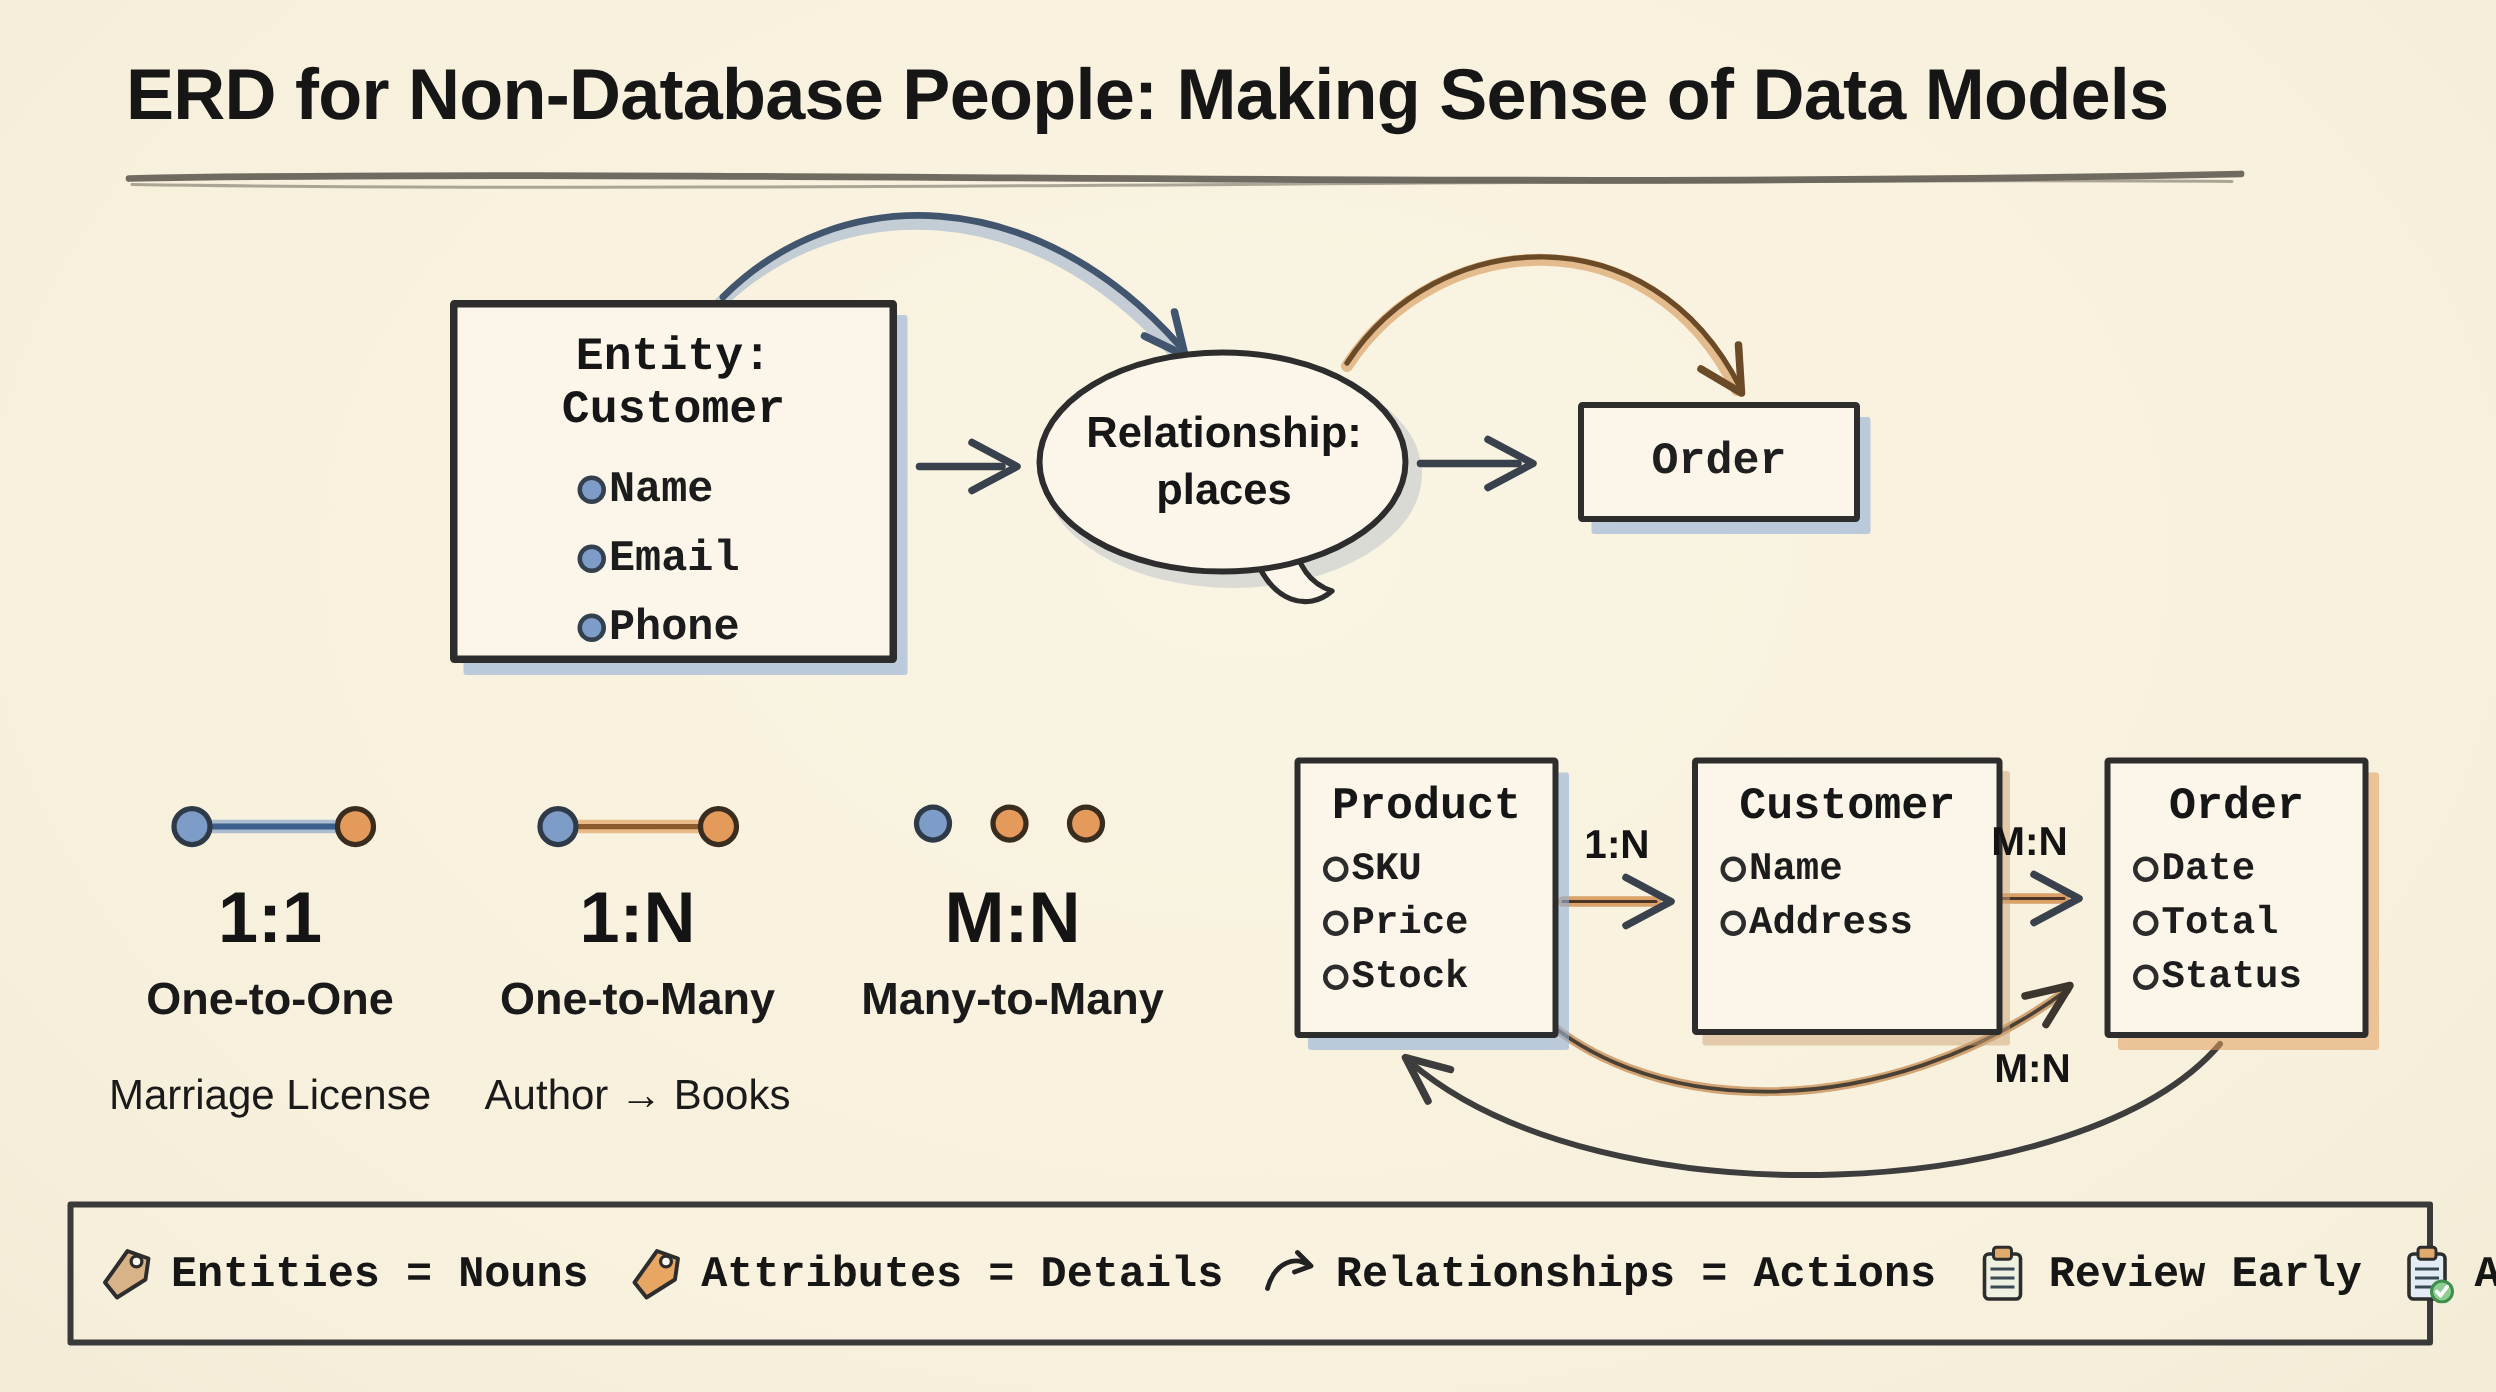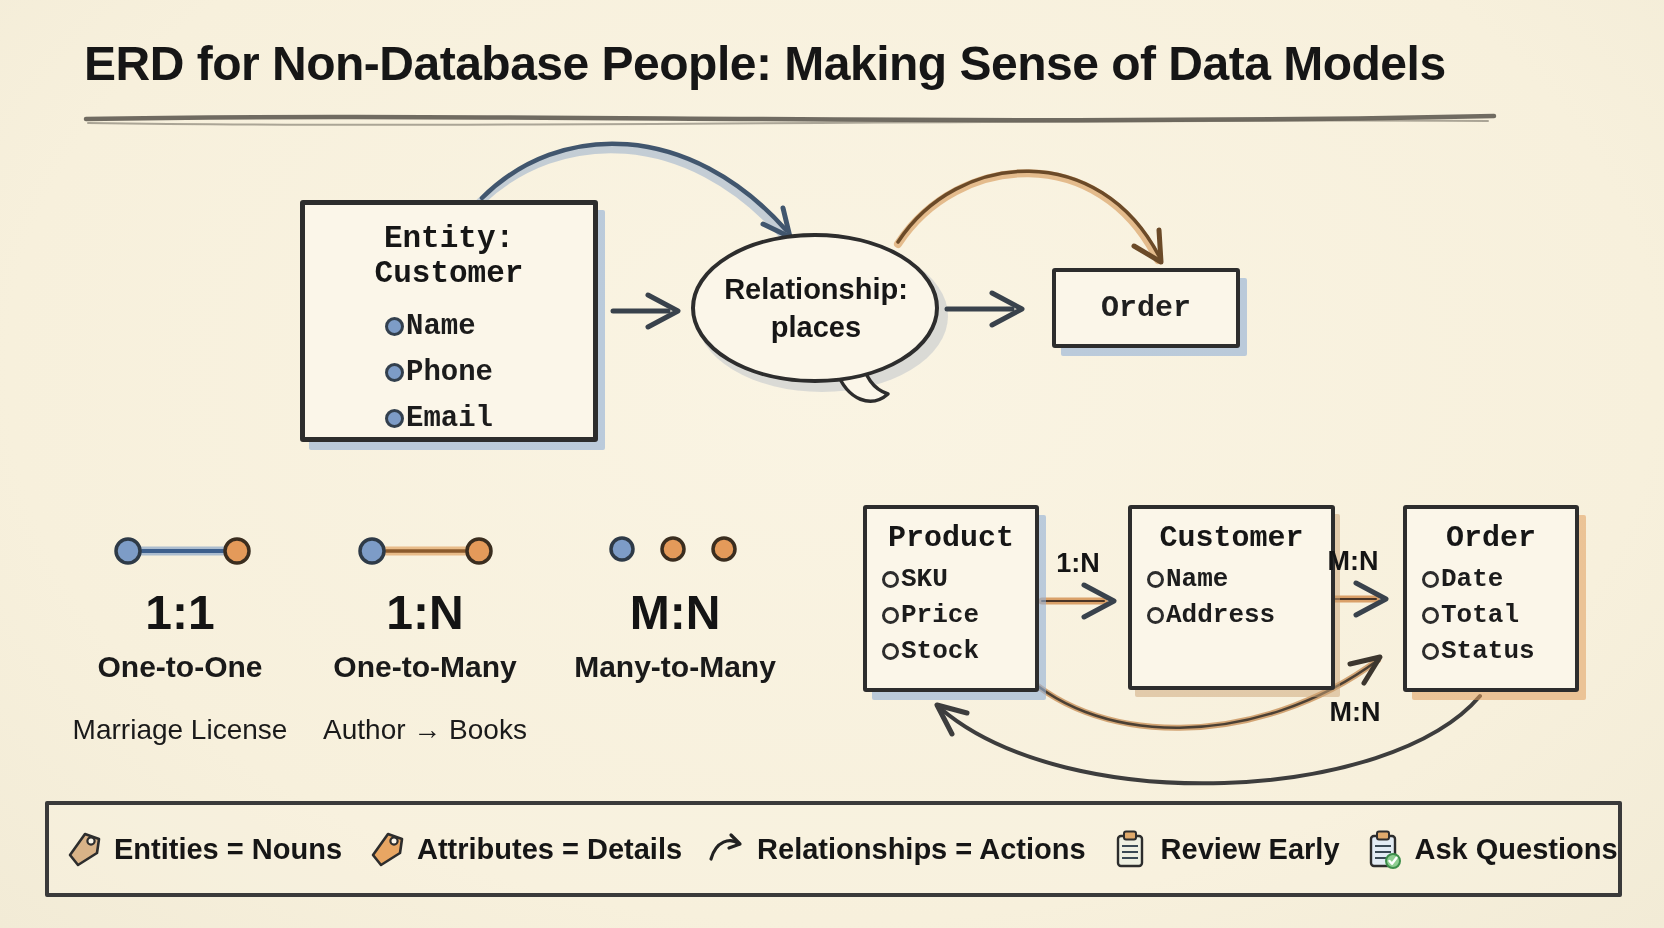--- a/index.html
+++ b/index.html
@@ -67,21 +67,21 @@
   #label-mn-bottom{left:1310px;top:697px;}
 
   
   #legend{
     left:45px;top:801px;width:1577px;height:96px;
     border:4px solid #3a3a3a;border-radius:2px;box-sizing:border-box;
     display:flex;align-items:center;padding:0 14px;gap:24px;
     background:rgba(250,244,227,0.35);
   }
   .legend-item{display:flex;align-items:center;gap:11px;}
-  .legend-label{font-size:29px;font-weight:700;color:#161616;white-space:nowrap;}
+  .legend-label{font-size:29px;font-weight:700;color:#161616;white-space:nowrap;font-family:Liberation Mono, monospace;}
   .legend-icon{width:40px;height:40px;flex:0 0 auto;}
 </style>
 </head>
 <body>
 
 <div id="stage">
 
   <div id="page-title" class="abs">ERD for Non-Database People: Making Sense of Data Models</div>
 
   <svg class="overlay" width="1664" height="928" viewBox="0 0 1664 928">
@@ -164,25 +164,25 @@
   </svg>
 
   <div id="entity-box" class="sketch-box shadow-blue" style="border-width:5px;">
     <div class="box-title">Entity: Customer</div>
     <div class="attr-row">
       <span class="bullet-filled"></span>
       <span class="attr-label">Name</span>
     </div>
     <div class="attr-row">
       <span class="bullet-filled"></span>
+      <span class="attr-label">Email</span>
+    </div>
+    <div class="attr-row">
+      <span class="bullet-filled"></span>
       <span class="attr-label">Phone</span>
-    </div>
-    <div class="attr-row">
-      <span class="bullet-filled"></span>
-      <span class="attr-label">Email</span>
     </div>
   </div>
 
   <div id="bubble-text" class="abs">
     <div>Relationship:</div>
     <div>places</div>
   </div>
 
   <div id="order-top-box" class="sketch-box shadow-blue">
     <span>Order</span>

